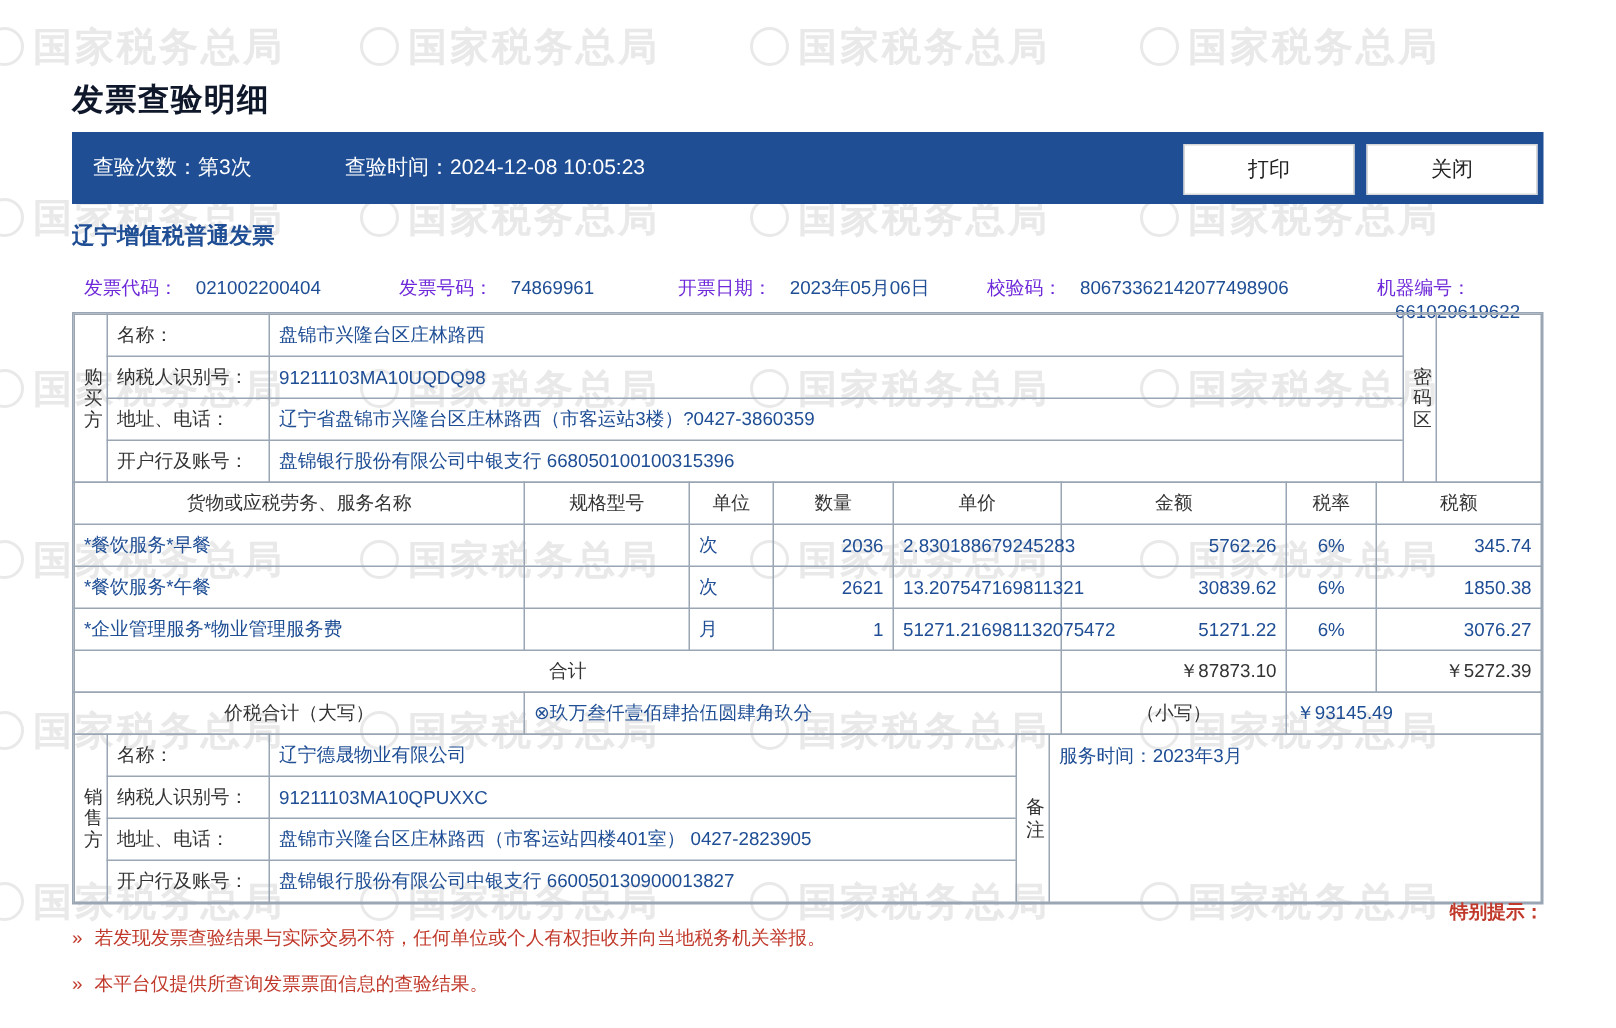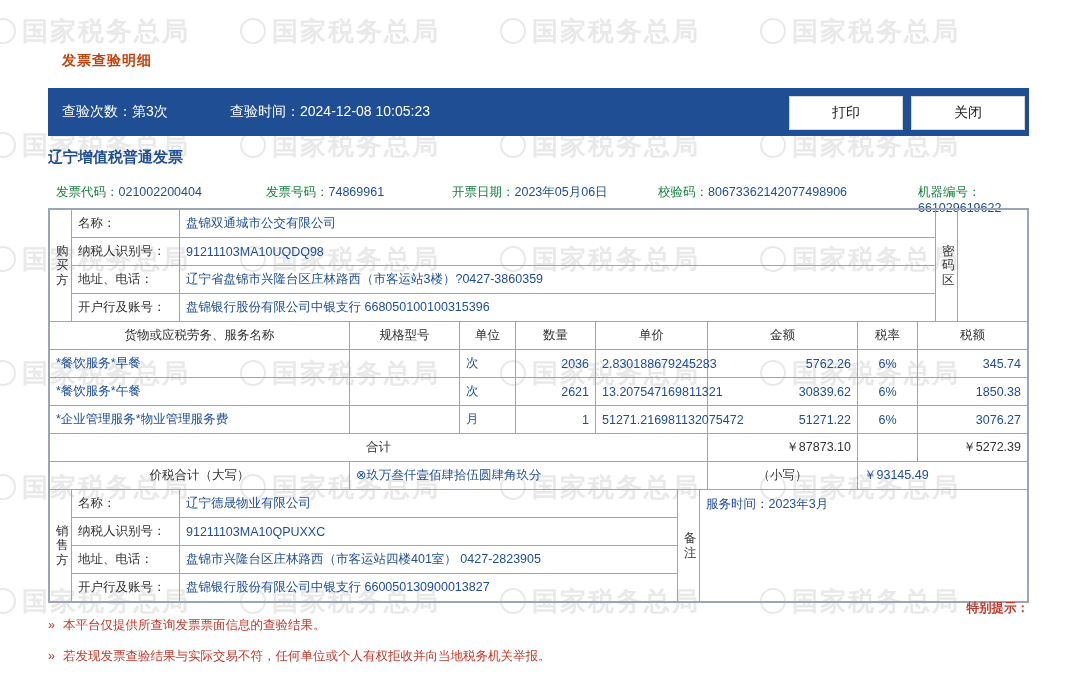--- a/index.html
+++ b/index.html
@@ -32,22 +32,22 @@
     display:inline-block;
     width:22px;height:22px;
     border-radius:50%;
     border:2px solid #e9e9e9;
     margin-right:6px;
     vertical-align:-4px;
   }
   .page{position:relative;z-index:1;}
 
   .title{
-    position:absolute;left:62px;top:52px;
-    font-size:14px;font-weight:bold;color:#c2410c;
+    position:absolute;left:48px;top:52px;
+    font-size:21px;font-weight:bold;color:#0f172a;
     letter-spacing:1px;
   }
 
   .bluebar{
     position:absolute;left:48px;top:88px;width:981px;height:48px;
     background:#1f4e95;
     color:#fff;
   }
   .bluebar .txt{
     position:absolute;top:15px;font-size:14px;color:#fff;
@@ -66,22 +66,22 @@
 
   .inv-title{
     position:absolute;left:48px;top:148px;width:981px;
     text-align:left;font-size:15px;font-weight:bold;color:#1f4e95;
   }
 
   .metarow{
     position:absolute;left:48px;top:184px;width:981px;height:22px;
     font-size:12.5px;color:#333;
   }
-  .metarow span.lbl{color:#15803d;}
-  .metarow span.val{color:#1f4e95;}
+  .metarow span.lbl{color:#6d28d9;}
+  .metarow span.val{color:#1f4e95;margin-left:12px;}
   .m1{position:absolute;left:8px;}
   .m2{position:absolute;left:218px;}
   .m3{position:absolute;left:404px;}
   .m4{position:absolute;left:610px;}
   .m5{position:absolute;left:870px;}
 
   
   .inv{
     position:absolute;left:48px;top:208px;width:981px;
     border:1px solid #9aa6b4;
@@ -198,21 +198,21 @@
         <col style="width:70px">
       </colgroup>
       <tbody>
         <tr>
           <td class="vert" rowspan="4">
             <span>购</span>
               <span>买</span>
               <span>方</span>
           </td>
           <td class="lbl-cell">名称：</td>
-          <td>盘锦双通城市公交有限公司</td>
+          <td>盘锦市兴隆台区庄林路西</td>
           <td class="vert" rowspan="4">
             <span>密</span>
               <span>码</span>
               <span>区</span>
           </td>
           <td rowspan="4"></td>
         </tr>
         <tr>
           <td class="lbl-cell">纳税人识别号：</td>
           <td>91211103MA10UQDQ98</td>
@@ -345,20 +345,20 @@
           <td class="lbl-cell">开户行及账号：</td>
           <td>盘锦银行股份有限公司中银支行 660050130900013827</td>
         </tr>
       </tbody>
     </table>
   </div>
 
   <div class="note">
     <div class="nt">特别提示：</div>
     <div class="li">
+      <span class="bullet">»</span><span>若发现发票查验结果与实际交易不符，任何单位或个人有权拒收并向当地税务机关举报。</span>
+    </div>
+    <div class="li">
       <span class="bullet">»</span><span>本平台仅提供所查询发票票面信息的查验结果。</span>
     </div>
-    <div class="li">
-      <span class="bullet">»</span><span>若发现发票查验结果与实际交易不符，任何单位或个人有权拒收并向当地税务机关举报。</span>
-    </div>
   </div>
 
 </div>
 
 </body></html>

